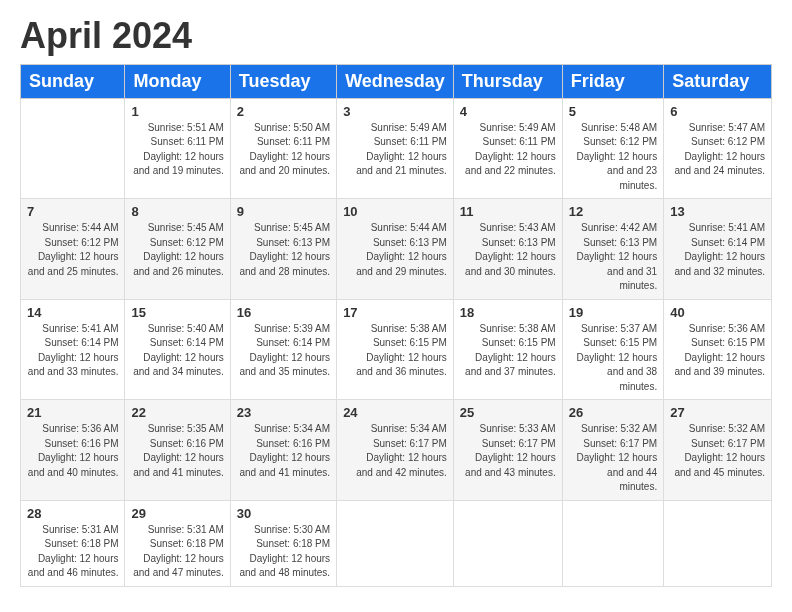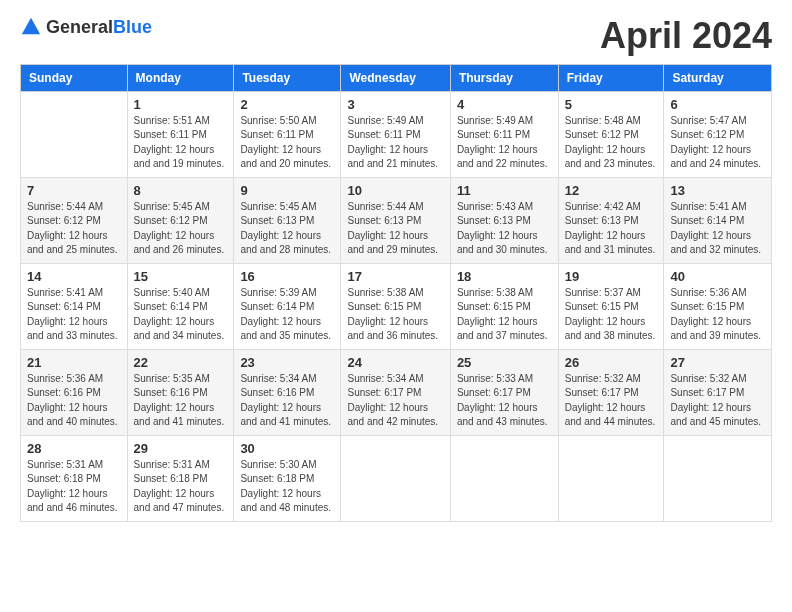--- a/index.html
+++ b/index.html
@@ -50,21 +50,21 @@
       color: #555;
     }
     .calendar-table {
       width: 100%;
       border-collapse: collapse;
       margin-top: 6px;
     }
     .calendar-table th {
       background-color: #1a73e8;
       color: #fff;
-      font-size: 12px;
+      font-size: 18px;
       font-weight: bold;
       padding: 6px 8px;
       text-align: left;
       border: 1px solid #ccc;
     }
     .calendar-table td {
       vertical-align: top;
       padding: 5px 6px;
       font-size: 10.5px;
       color: #333;
@@ -76,43 +76,36 @@
       font-size: 13px;
       font-weight: bold;
       color: #333;
       display: block;
       margin-bottom: 2px;
     }
     .day-info {
       font-size: 10px;
       color: #444;
       line-height: 1.45;
+      text-align: right;
     }
     .empty-cell {
       background: #f9f9f9;
     }
     .row-shaded td {
       background-color: #f5f5f5;
     }
     .row-white td {
       background-color: #ffffff;
     }
   </style>
 </head>
 <body>
 
 <div class="header-area">
-  <div class="logo">
-    <svg class="logo-icon" viewBox="0 0 24 24">
-      <polygon points="12,2 22,20 2,20" fill="#1a73e8"></polygon>
-    </svg>
-    <div>
-      <span class="logo-text-general">General</span><span class="logo-text-blue">Blue</span>
-    </div>
-  </div>
   <div class="title-area">
     <div class="month-title">April 2024</div>
   </div>
 </div>
 
 <table class="calendar-table">
   <thead>
     <tr>
     <th>Sunday</th>
         <th>Monday</th>

